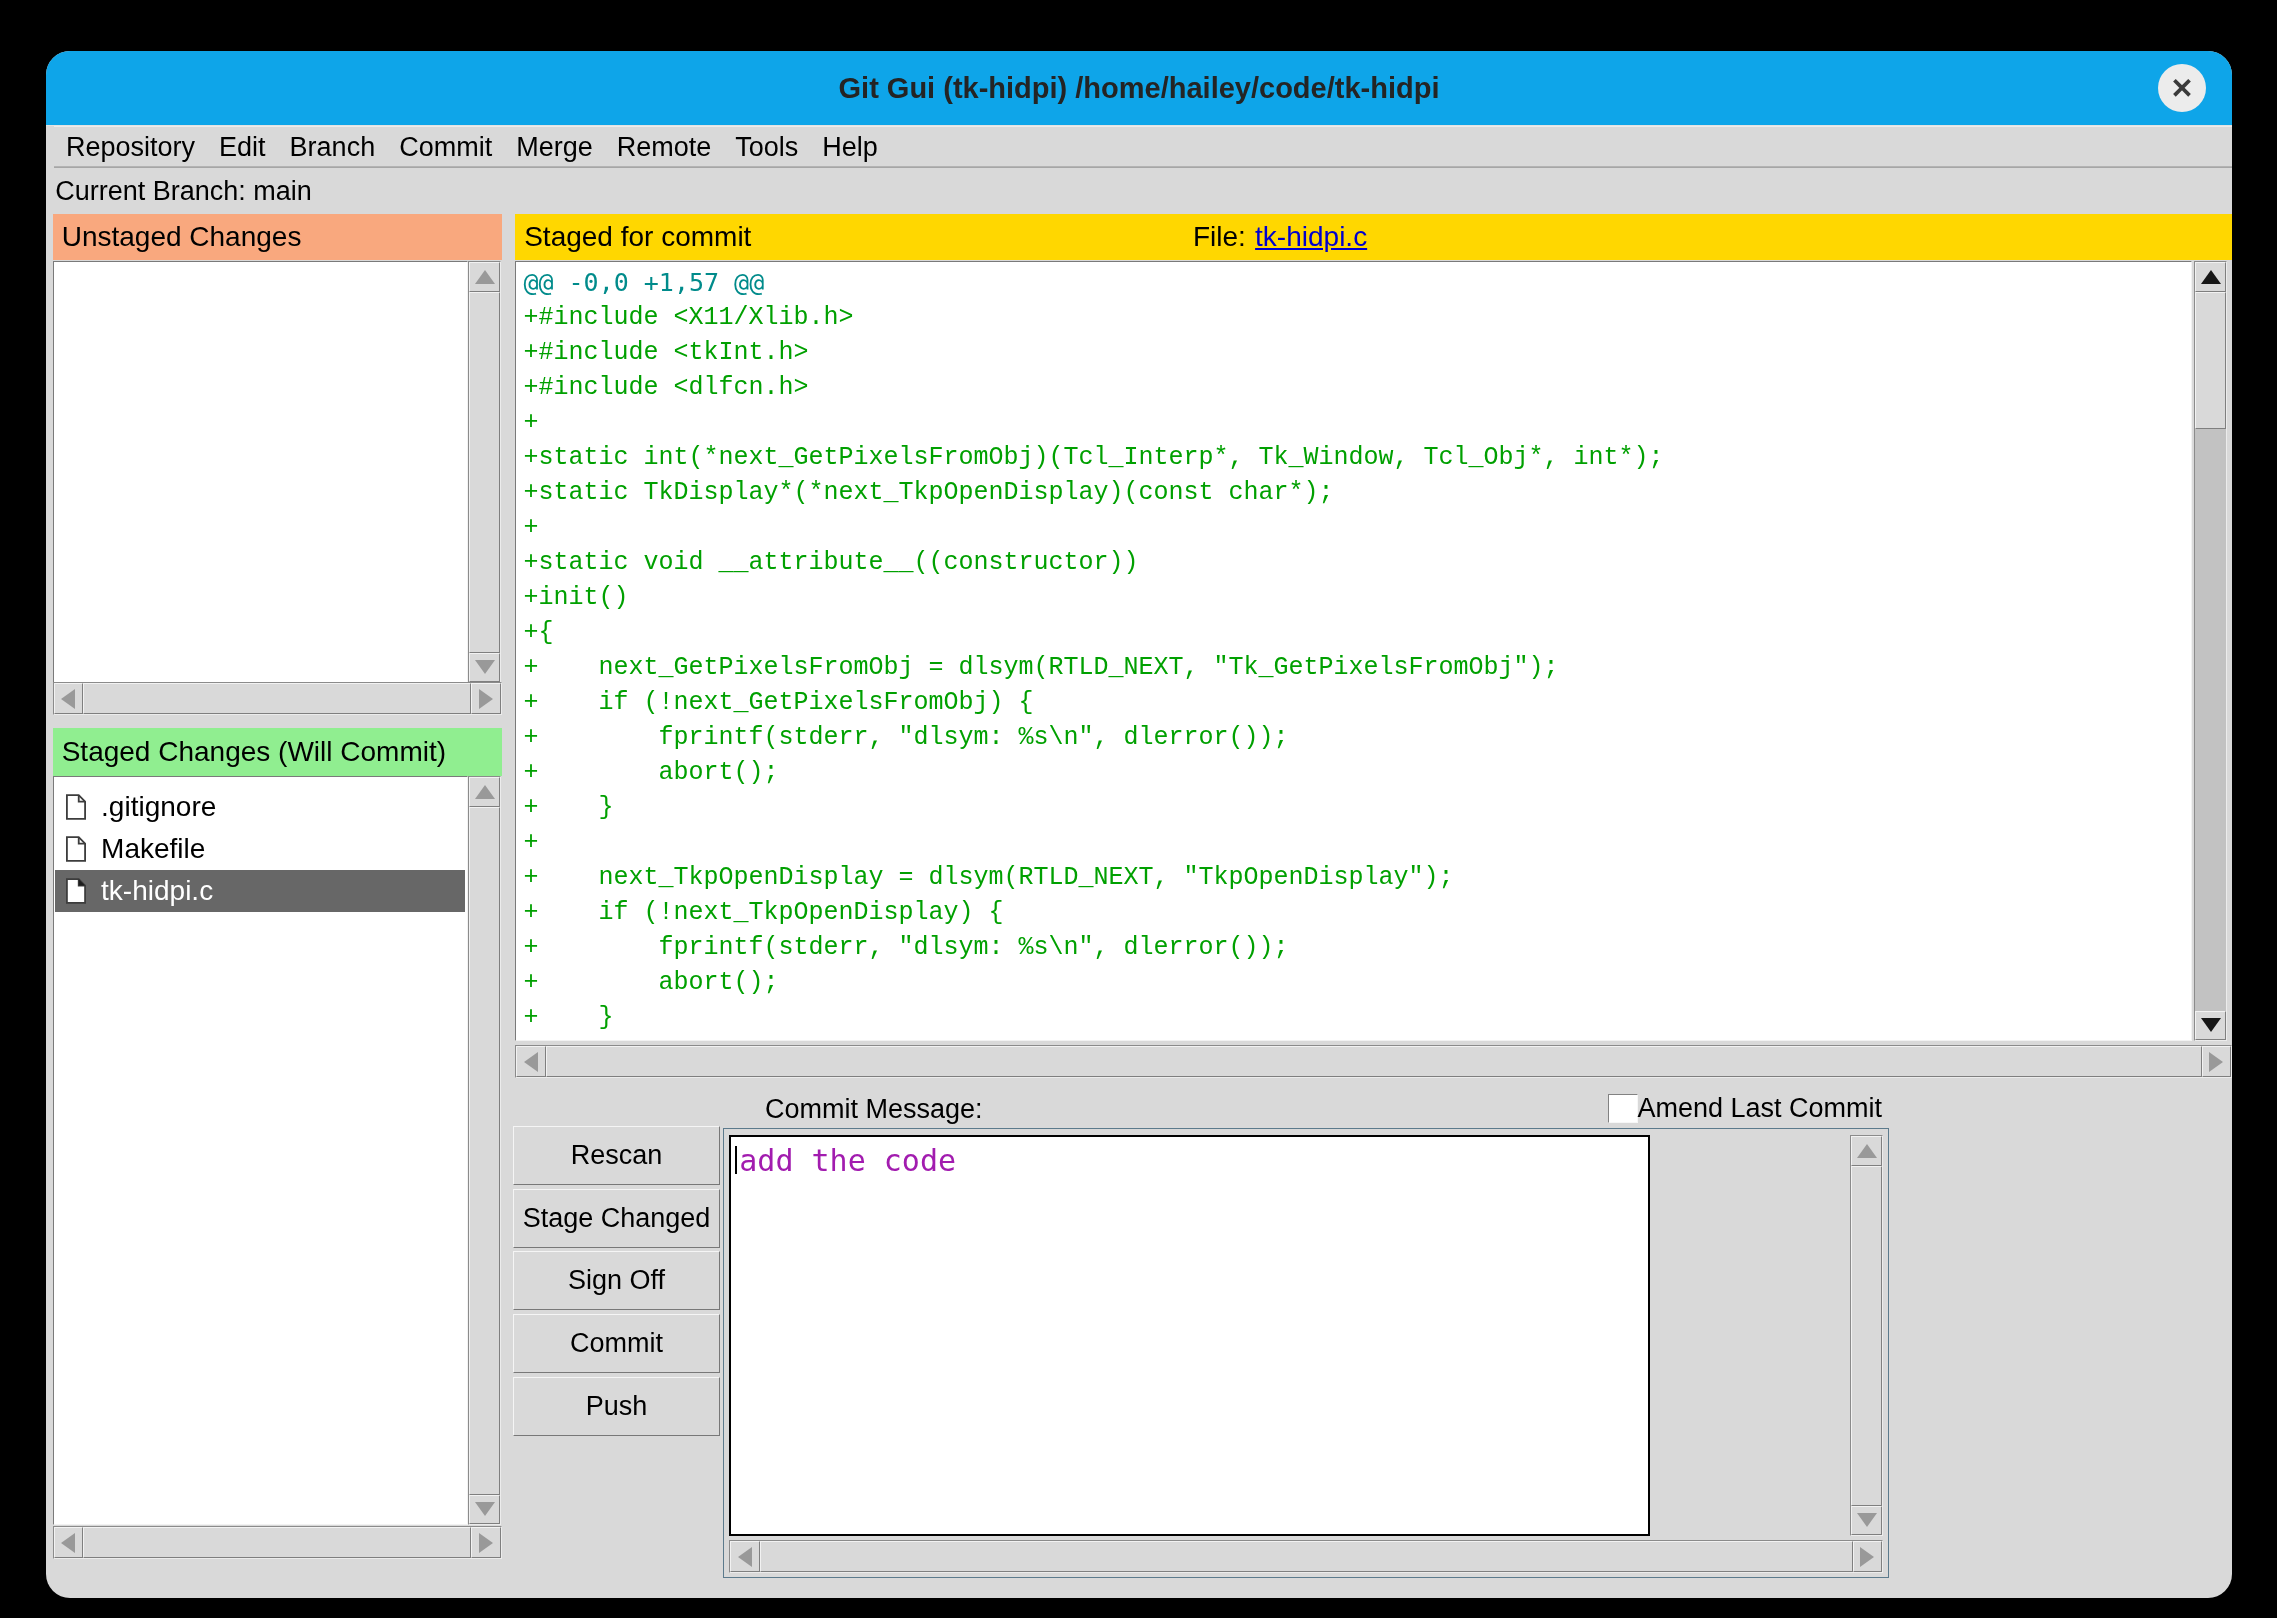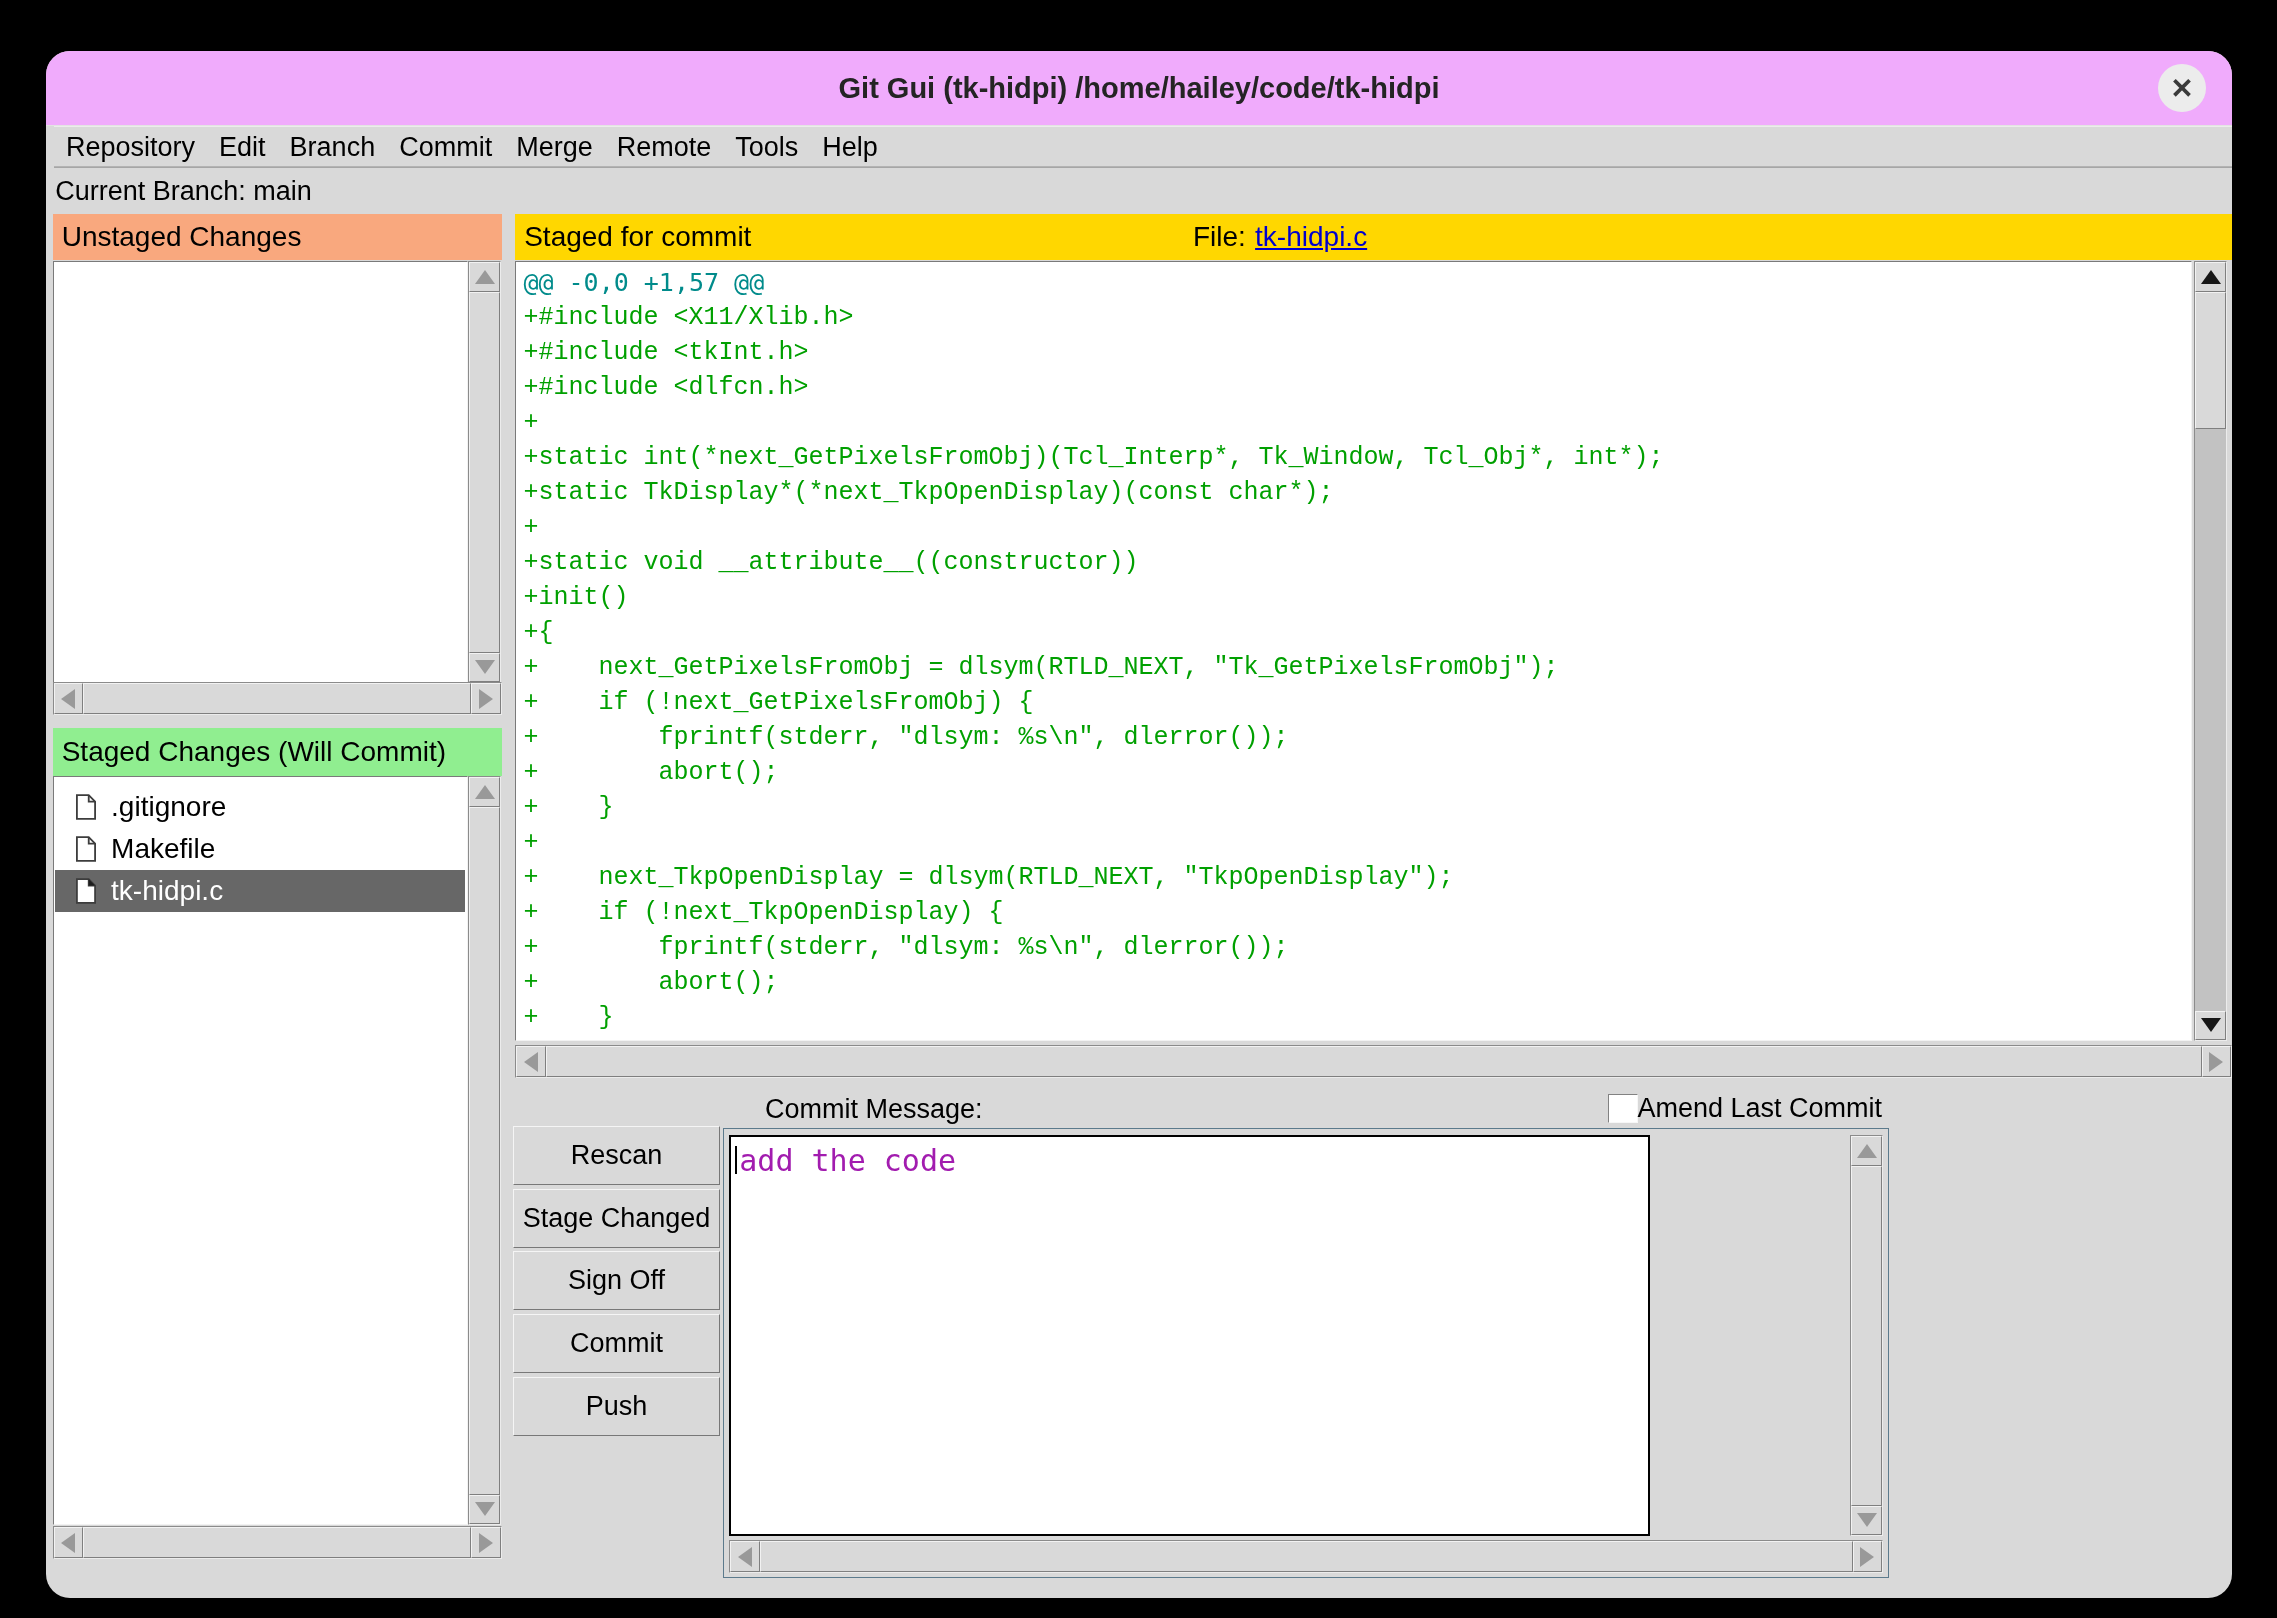--- a/index.html
+++ b/index.html
@@ -2,21 +2,21 @@
 <html style="--c-unstaged-header-bg: #F9A87E; --c-staged-header-bg: #90EE90; --c-diff-header-bg: #FFD700; --c-diff-add: #00A000; --c-diff-hunk: #008B8B; --c-selected-row-bg: #676767; --c-link: #0000CD;font-size:14.8px"><head>
 <meta charset="utf-8">
 <style>
   html,body{margin:0;padding:0;background:#000;}
   body{width:2278px;height:1619px;position:relative;font-family:"Liberation Sans",sans-serif;overflow:hidden;}
 
   #window{position:absolute;left:46px;top:51px;width:2186px;height:1547px;background:#d9d9d9;
           border-radius:24px;overflow:hidden;}
 
   
-  .titlebar{position:absolute;left:0;top:0;width:100%;height:74px;background:#f0abfc;
+  .titlebar{position:absolute;left:0;top:0;width:100%;height:74px;background:#0ea5e9;
             border-bottom:0.9px solid #e3e3e3;display:flex;align-items:center;justify-content:center;}
   .title-text{font-size:29px;font-weight:bold;color:#242424;}
   .close-btn{position:absolute;right:26px;top:13px;width:48px;height:48px;border-radius:50%;
              background:#ececec;display:flex;align-items:center;justify-content:center;
              font-size:28px;font-weight:bold;color:#3a3a3a;cursor:default;}
 
   
   .menubar{position:absolute;left:8px;top:75px;width:100%;height:42px;background:#d9d9d9;
            display:flex;align-items:center;font-size:27px;color:#000;
            box-shadow:inset 0 -1.8px 0 #a6a6a6, inset 0 0.9px 0 #ececec;}
@@ -27,21 +27,21 @@
   
   .hdr{position:absolute;display:flex;align-items:center;padding-left:9.2px;font-size:28px;
        color:#000;box-sizing:border-box;}
   .sunken{background:#fff;border:1.8px solid;border-color:#7a7a7a #f2f2f2 #f2f2f2 #7a7a7a;box-sizing:border-box;}
 
   #unstaged-header{left:6.5px;top:163px;width:449px;height:46px;background:var(--c-unstaged-header-bg);}
   #unstaged-box{position:absolute;left:6.5px;top:210px;width:415px;height:422px;}
   #staged-header{left:6.5px;top:677px;width:449px;height:48px;background:var(--c-staged-header-bg);}
   #staged-box{position:absolute;left:6.5px;top:725px;width:415px;height:749px;padding-top:9.2px;}
 
-  .file-row{height:42px;display:flex;align-items:center;gap:14.8px;padding-left:21px;font-size:28px;
+  .file-row{height:42px;display:flex;align-items:center;gap:14.8px;padding-left:11px;font-size:28px;
             color:#000;margin:0 1.8px;}
   .file-row.selected{background:var(--c-selected-row-bg);color:#fff;}
   .file-icon{display:flex;align-items:center;}
 
   
   #diff-header{left:469px;top:163px;width:1717px;height:46px;background:var(--c-diff-header-bg);}
   .file-group{position:absolute;left:678px;top:0;height:46px;display:flex;align-items:center;gap:9.2px;}
   .file-link{color:var(--c-link);text-decoration:underline;}
   #diff-box{position:absolute;left:469px;top:210px;width:1677px;height:780px;overflow:hidden;
             font-family:"DejaVu Sans Mono",monospace;font-size:25px;line-height:35px;

